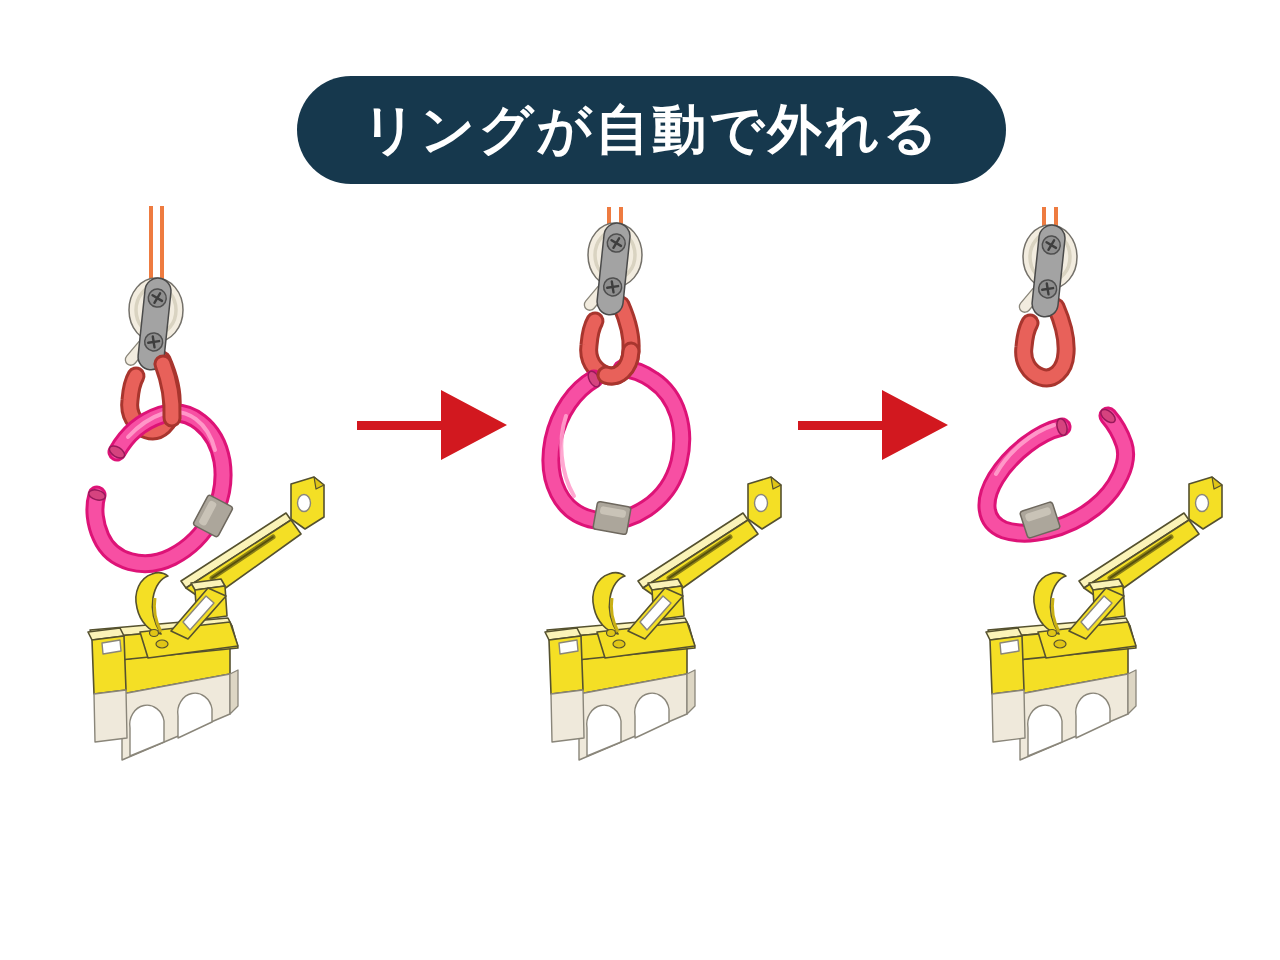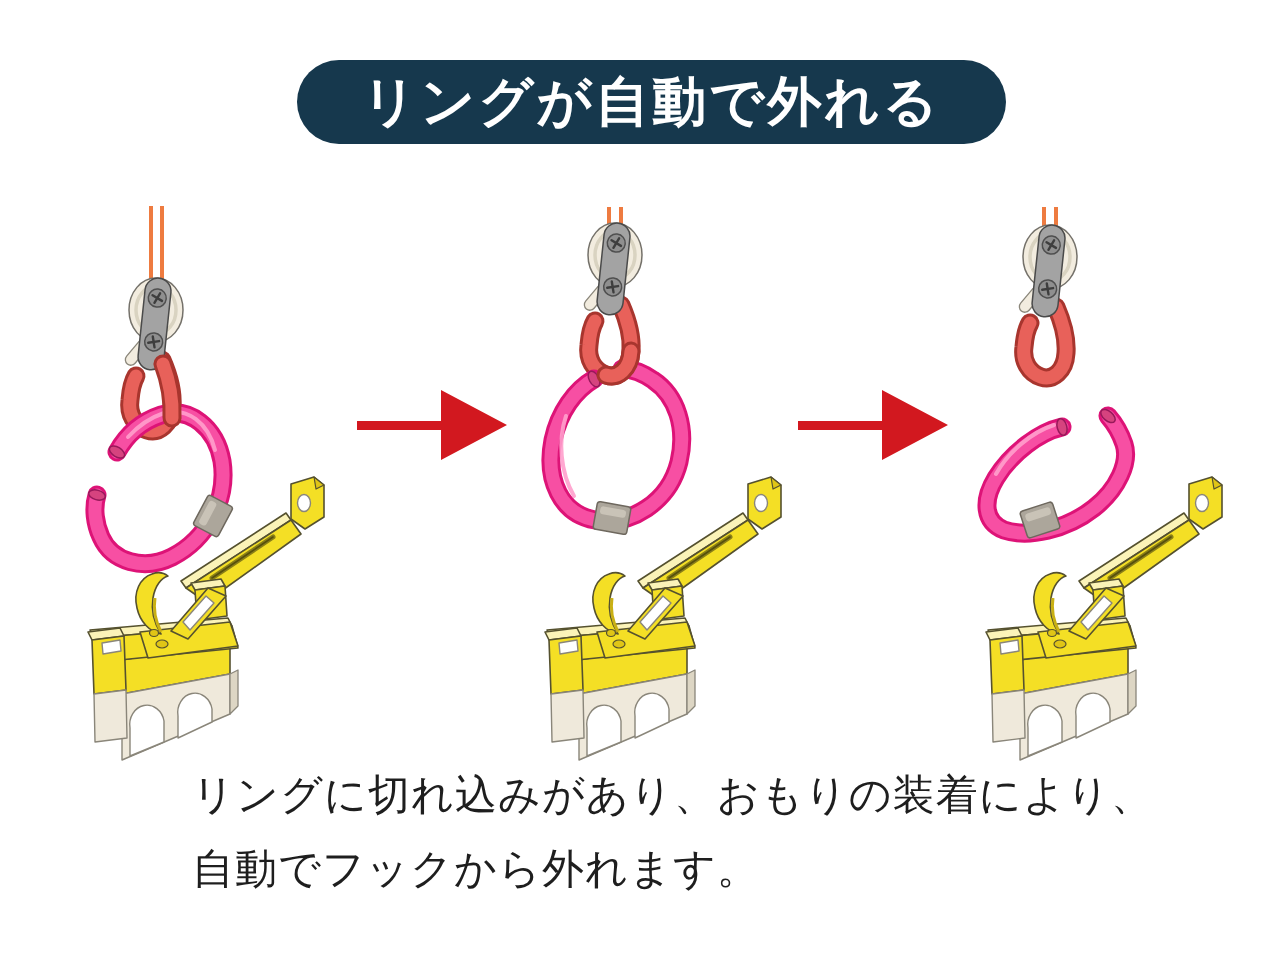--- a/index.html
+++ b/index.html
@@ -7,21 +7,21 @@
     --arrow-red:#D2181F; --ring-pink:#F74FA3; --ring-edge:#DD1377;
     --ring-highlight:#FF9FCC; --ring-cap:#D6437F; --hook-red:#E8615A;
     --hook-edge:#A8352E; --wire-orange:#EE7B40; --pulley-cream:#F2ECDF;
     --metal-gray:#A3A3A3; --metal-dark:#4A4A4A; --collar-gray:#ACA69B;
     --clamp-yellow:#F4DF25; --clamp-yellow-light:#FBF3B8; --clamp-yellow-dark:#E0C516;
     --clamp-outline:#55512F; --cream:#EFE9DB; --cream-outline:#8A867A;
   }
   html,body{margin:0;padding:0;background:#fff;}
   .stage{position:relative;width:1280px;height:960px;background:#fff;overflow:hidden;
          font-family:"Liberation Sans", sans-serif;}
-  .banner{position:absolute;left:297px;top:60px;width:709px;height:84px;
+  .banner{position:absolute;left:297px;top:76px;width:709px;height:108px;
           background:var(--banner-bg);border-radius:54px;
           display:flex;align-items:center;justify-content:center;}
   .banner span{color:var(--banner-text);font-size:54px;font-weight:700;
                letter-spacing:3px;white-space:nowrap;}
   .scene{position:absolute;left:0;top:0;width:1280px;height:960px;}
   .caption{position:absolute;left:192px;top:758px;color:var(--caption-text);
            font-size:42px;font-weight:500;line-height:74px;letter-spacing:1px;
            white-space:nowrap;}
   
   .wire{stroke:var(--wire-orange);stroke-width:4;fill:none;}
@@ -190,18 +190,14 @@
         <ellipse class="cap" cx="1108" cy="416" rx="8.5" ry="4.8" transform="rotate(40 1108 416)"></ellipse>
         <g transform="rotate(-18 1040 520)">
           <rect class="collar" x="1023" y="506" width="34" height="28" rx="3"></rect>
           <rect class="collar-hi" x="1027" y="510" width="26" height="8" rx="3"></rect>
         </g>
       </g>
       <use href="#clampUnit" transform="translate(986,476)"></use>
     </g>
   </svg>
 
-  <div class="caption">
-    <div>リングに切れ込みがあり、おもりの装着により、</div>
-    <div>自動でフックから外れます。</div>
-  </div>
 
 </div>
 
 </body></html>

